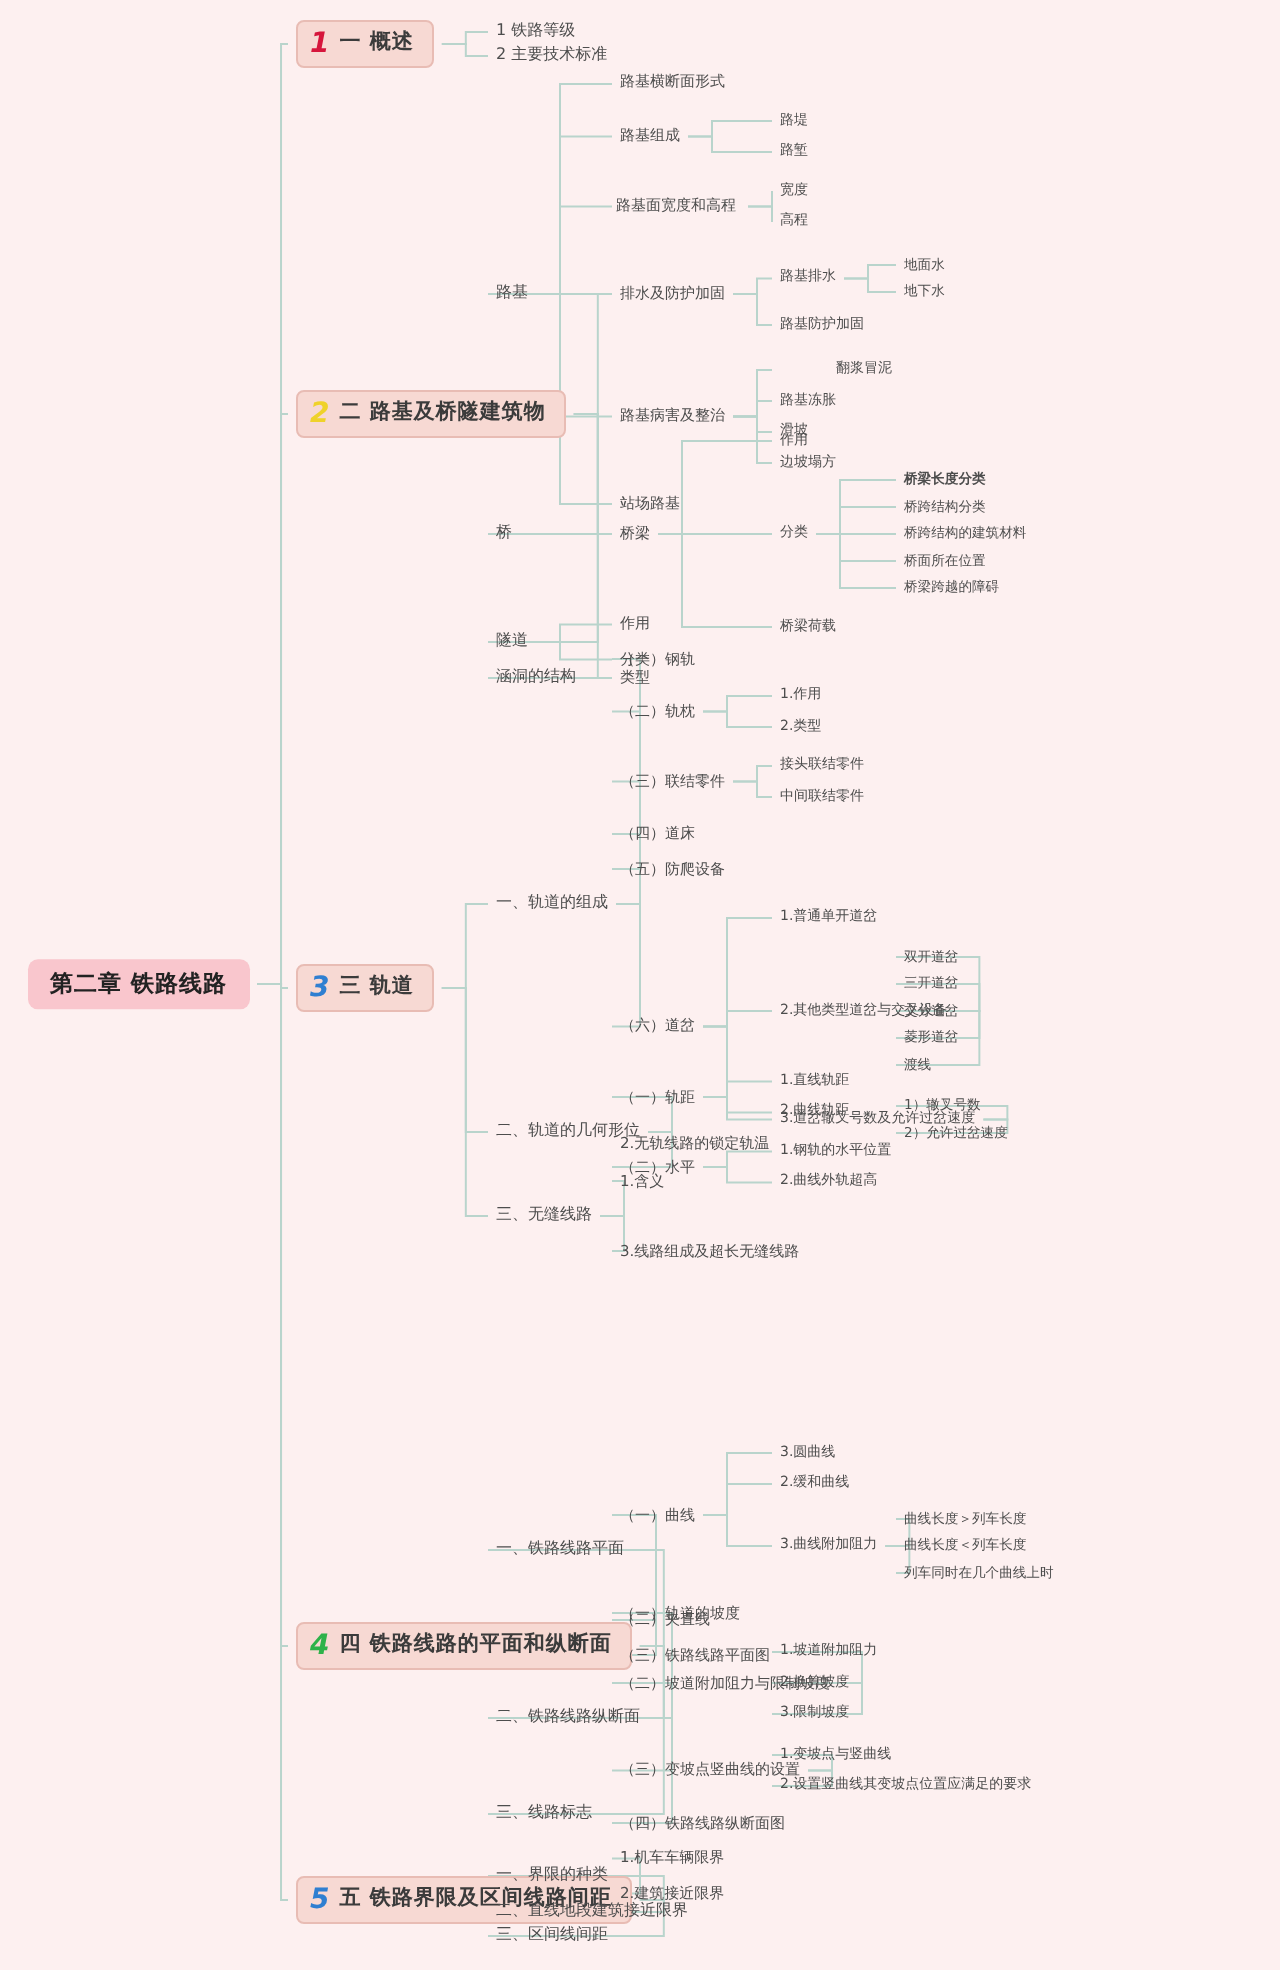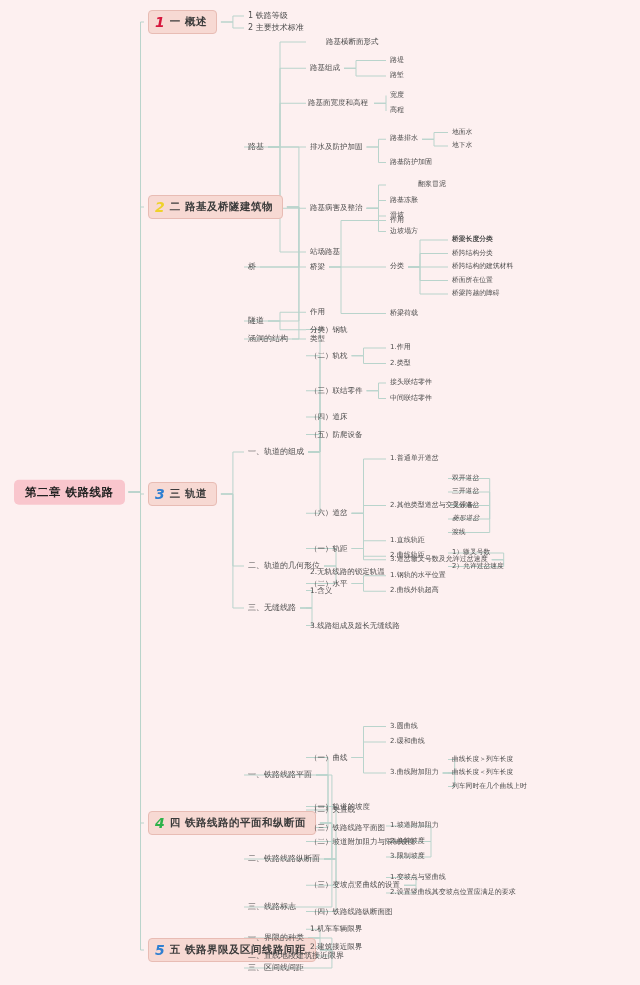--- a/index.html
+++ b/index.html
@@ -167,21 +167,21 @@
         <span class="num" style="color:#d6163c">1</span>
         <span class="ttl">一 概述</span>
       </div>
       <div class="node l2" style="left: 248px; top: 16px;"><span>1 铁路等级</span></div>
       <div class="node l2" style="left: 248px; top: 28px;"><span>2 主要技术标准</span></div>
       <div class="node l1" style="left: 148px; top: 207px;">
         <span class="num" style="color:#efd22a">2</span>
         <span class="ttl">二 路基及桥隧建筑物</span>
       </div>
       <div class="node l2" style="left: 248px; top: 147px;"><span>路基</span></div>
-      <div class="node l3" style="left: 326px; top: 42px; font-family: Liberation Mono, monospace;"><span>路基横断面形式</span></div>
+      <div class="node l3" style="left: 310px; top: 42px; font-family: Liberation Mono, monospace;"><span>路基横断面形式</span></div>
       <div class="node l3" style="left: 310px; top: 68.25px;"><span>路基组成</span></div>
       <div class="node l4" style="left: 390px; top: 60.5px;"><span>路堤</span></div>
       <div class="node l4" style="left: 390px; top: 76px;"><span>路堑</span></div>
       <div class="node l3" style="left: 308px; top: 103.25px;"><span>路基面宽度和高程</span></div>
       <div class="node l4" style="left: 390px; top: 95.5px;"><span>宽度</span></div>
       <div class="node l4" style="left: 390px; top: 111px;"><span>高程</span></div>
       <div class="node l3" style="left: 310px; top: 147px;"><span>排水及防护加固</span></div>
       <div class="node l4" style="left: 390px; top: 139.25px;"><span>路基排水</span></div>
       <div class="node l5" style="left: 452px; top: 132.5px;"><span>地面水</span></div>
       <div class="node l5" style="left: 452px; top: 146px;"><span>地下水</span></div>
@@ -220,21 +220,21 @@
       <div class="node l4" style="left: 390px; top: 383px;"><span>接头联结零件</span></div>
       <div class="node l4" style="left: 390px; top: 398.5px;"><span>中间联结零件</span></div>
       <div class="node l3" style="left: 310px; top: 417px;"><span>（四）道床</span></div>
       <div class="node l3" style="left: 310px; top: 434.5px;"><span>（五）防爬设备</span></div>
       <div class="node l3" style="left: 310px; top: 513.25px;"><span>（六）道岔</span></div>
       <div class="node l4" style="left: 390px; top: 459px;"><span>1.普通单开道岔</span></div>
       <div class="node l4" style="left: 390px; top: 505.5px;"><span>2.其他类型道岔与交叉设备</span></div>
       <div class="node l5" style="left: 452px; top: 478.5px;"><span>双开道岔</span></div>
       <div class="node l5" style="left: 452px; top: 492px;"><span>三开道岔</span></div>
       <div class="node l5" style="left: 452px; top: 505.5px;"><span>交分道岔</span></div>
-      <div class="node l5" style="left: 452px; top: 519px; font-style: italic;"><span>菱形道岔</span></div>
+      <div class="node l5" style="left: 452px; top: 519px;"><span>菱形道岔</span></div>
       <div class="node l5" style="left: 452px; top: 532.5px;"><span>渡线</span></div>
       <div class="node l4" style="left: 390px; top: 559.75px;"><span>3.道岔辙叉号数及允许过岔速度</span></div>
       <div class="node l5" style="left: 452px; top: 553px;"><span>1）辙叉号数</span></div>
       <div class="node l5" style="left: 452px; top: 566.5px;"><span>2）允许过岔速度</span></div>
       <div class="node l2" style="left: 248px; top: 566px;"><span>二、轨道的几何形位</span></div>
       <div class="node l3" style="left: 310px; top: 548.5px;"><span>（一）轨距</span></div>
       <div class="node l4" style="left: 390px; top: 540.75px;"><span>1.直线轨距</span></div>
       <div class="node l4" style="left: 390px; top: 556.25px;"><span>2.曲线轨距</span></div>
       <div class="node l3" style="left: 310px; top: 583.5px;"><span>（二）水平</span></div>
       <div class="node l4" style="left: 390px; top: 575.75px;"><span>1.钢轨的水平位置</span></div>

